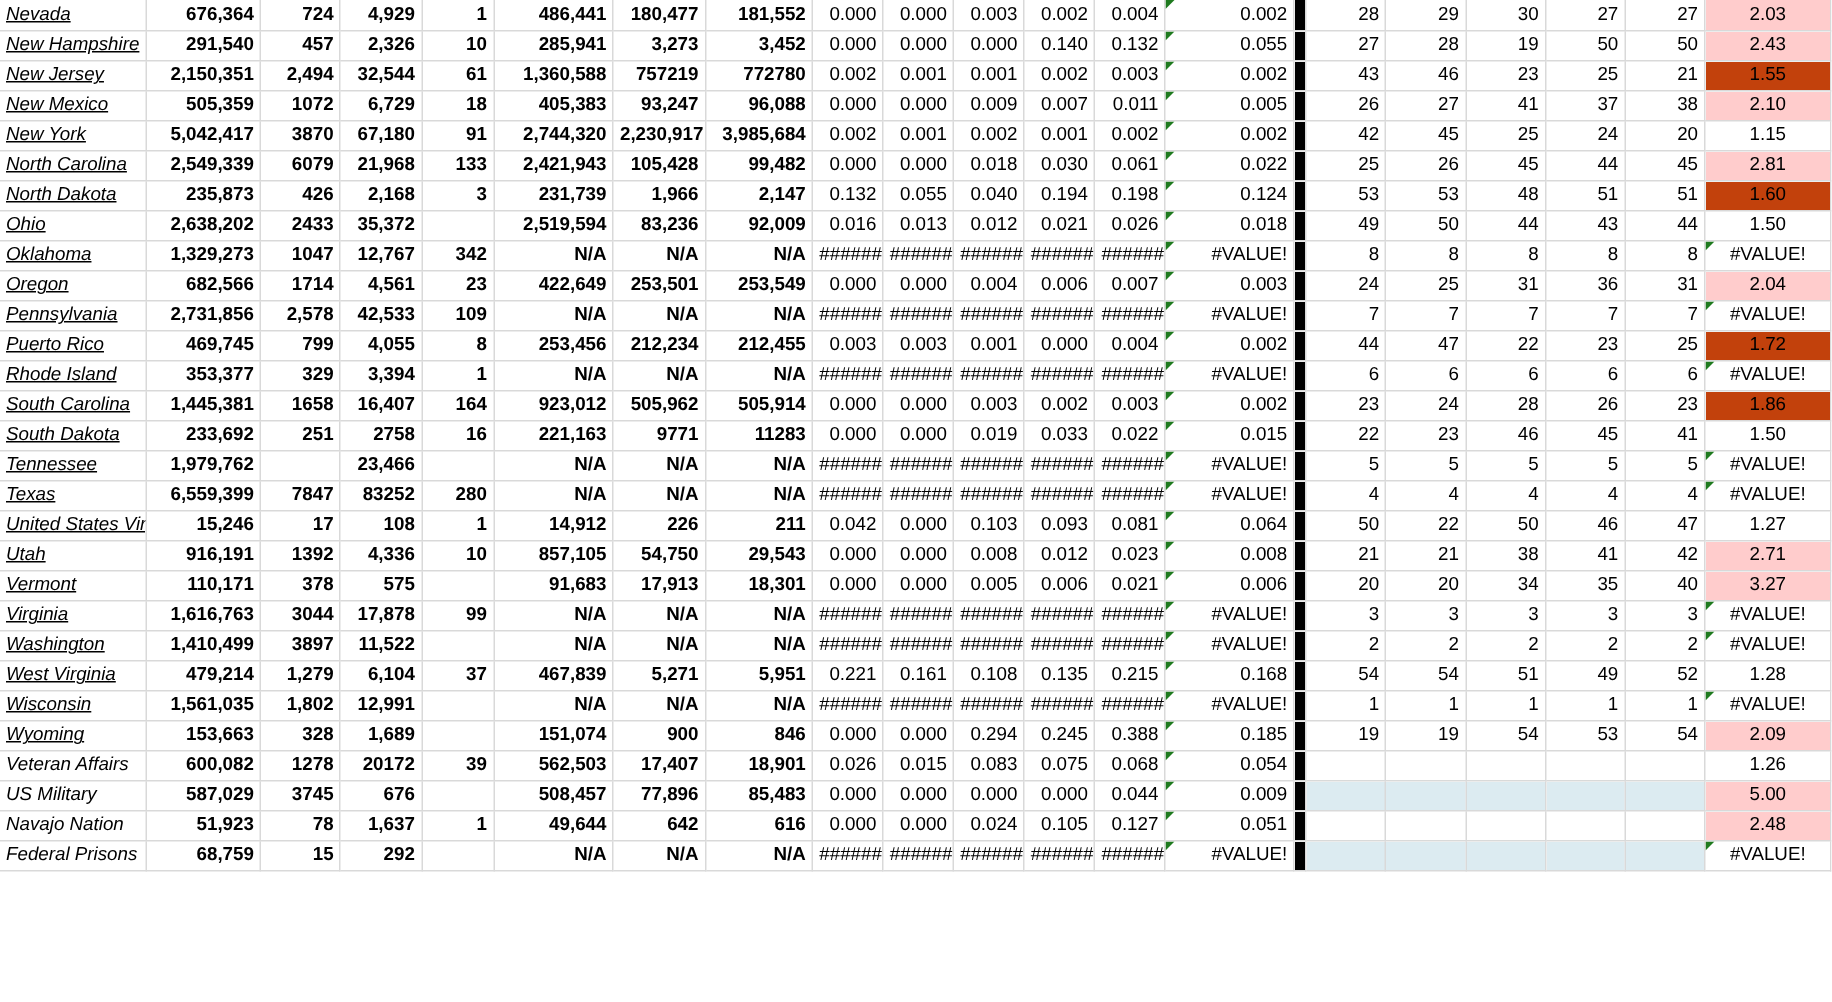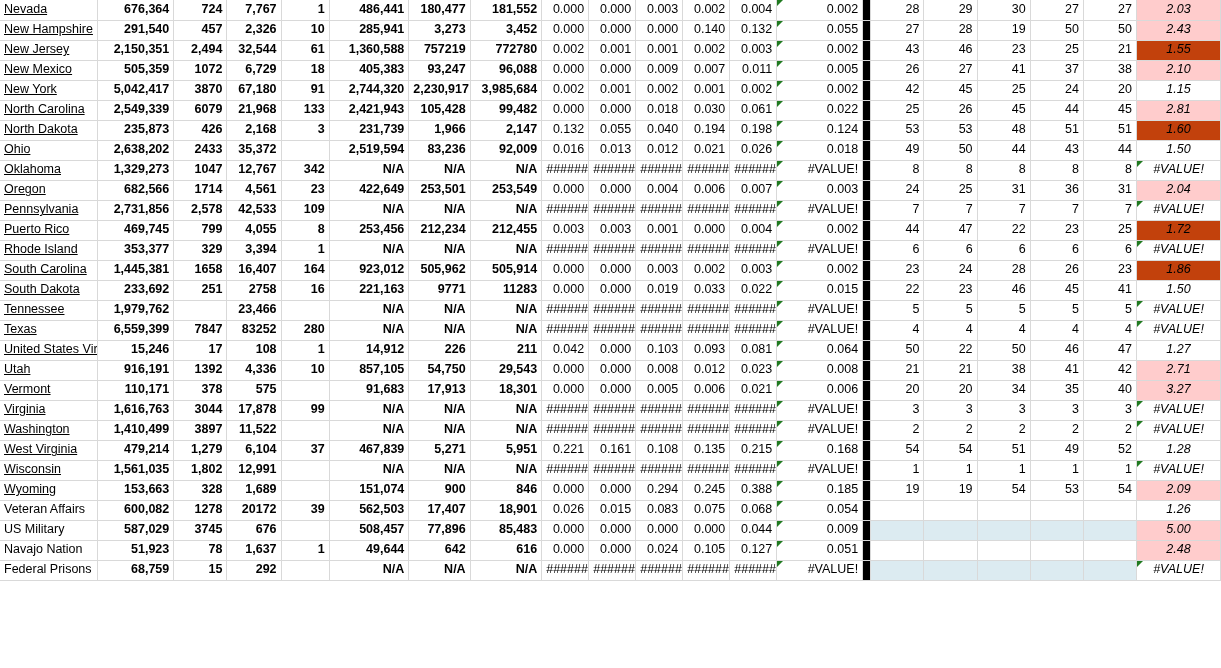--- a/index.html
+++ b/index.html
@@ -46,41 +46,41 @@
   col.c-div   { width: 8px; }
   col.c-rank  { width: 52px; }
   col.c-last  { width: 82px; }
 
   
   .name {
     text-align: left;
     font-weight: normal;
     white-space: normal;
     line-height: 1.25;
+    font-style: italic;
   }
   .name span.lk {
     text-decoration: underline;
     color: #000000;
   }
   .num {
     text-align: right;
     font-weight: bold;
   }
   .dec {
     text-align: right;
     font-weight: normal;
   }
   .rank {
     text-align: right;
     font-weight: normal;
   }
   .last {
     text-align: center;
     font-weight: normal;
-    font-style: italic;
   }
   .divider {
     background: #000000;
     border-right: none;
     border-bottom: none;
     padding: 0;
   }
   .pink   { background: #ffcccc; }
   .yellow { background: #c2410c; }
   .blue   { background: #dcebf1; }
@@ -121,21 +121,21 @@
       <col class="c-rank">
       <col class="c-rank">
       <col class="c-rank">
     <col class="c-last">
   </colgroup>
   <tbody id="grid-body">
       <tr class="r1">
         <td class="name"><span class="lk">Nevada</span></td>
         <td class="num">676,364</td>
         <td class="num">724</td>
-        <td class="num">7,767</td>
+        <td class="num">4,929</td>
         <td class="num">1</td>
         <td class="num">486,441</td>
         <td class="num">180,477</td>
         <td class="num">181,552</td>
         <td class="dec">0.000</td>
         <td class="dec">0.000</td>
         <td class="dec">0.003</td>
         <td class="dec">0.002</td>
         <td class="dec">0.004</td>
         <td class="dec cmt">0.002</td>

